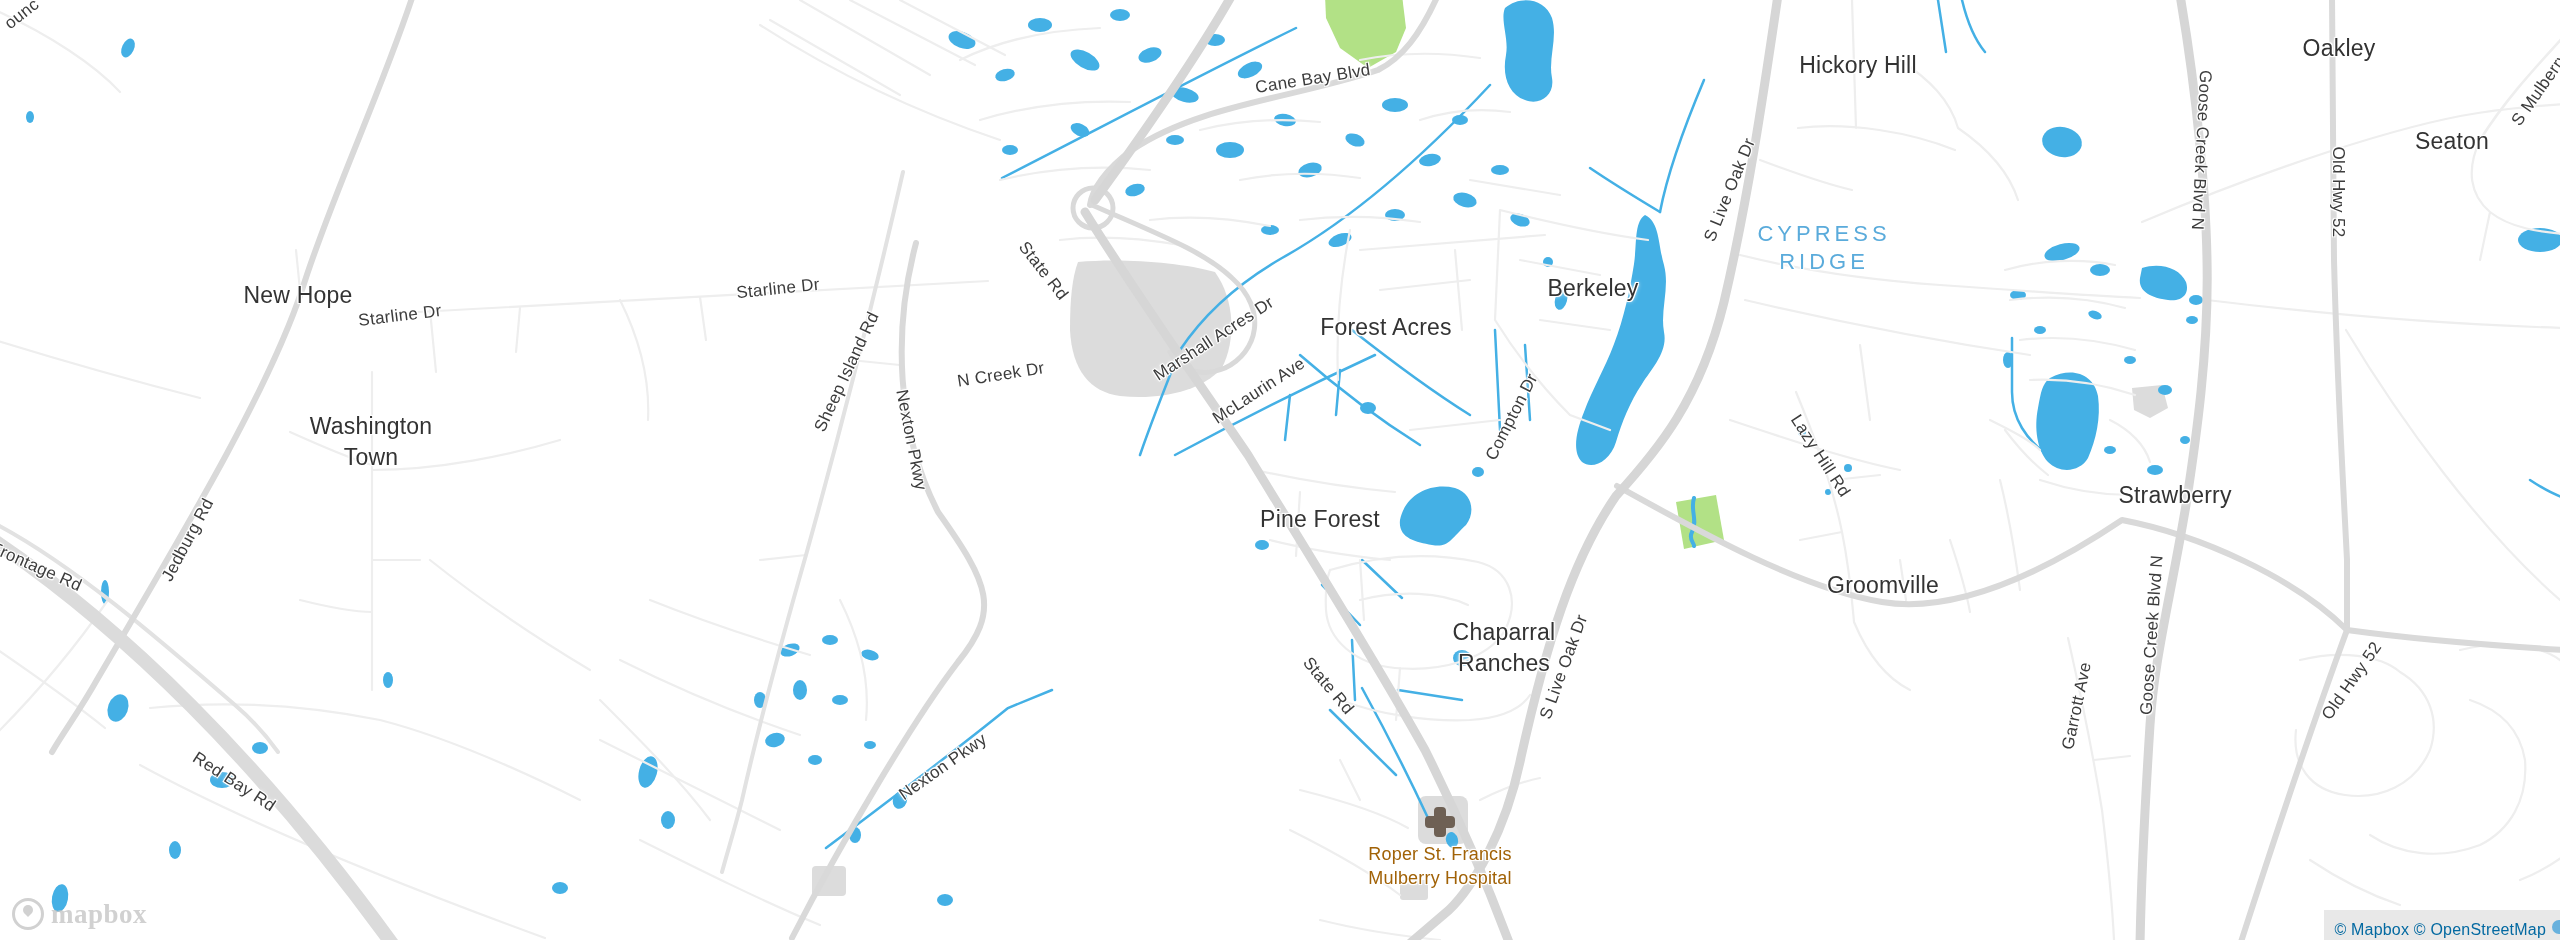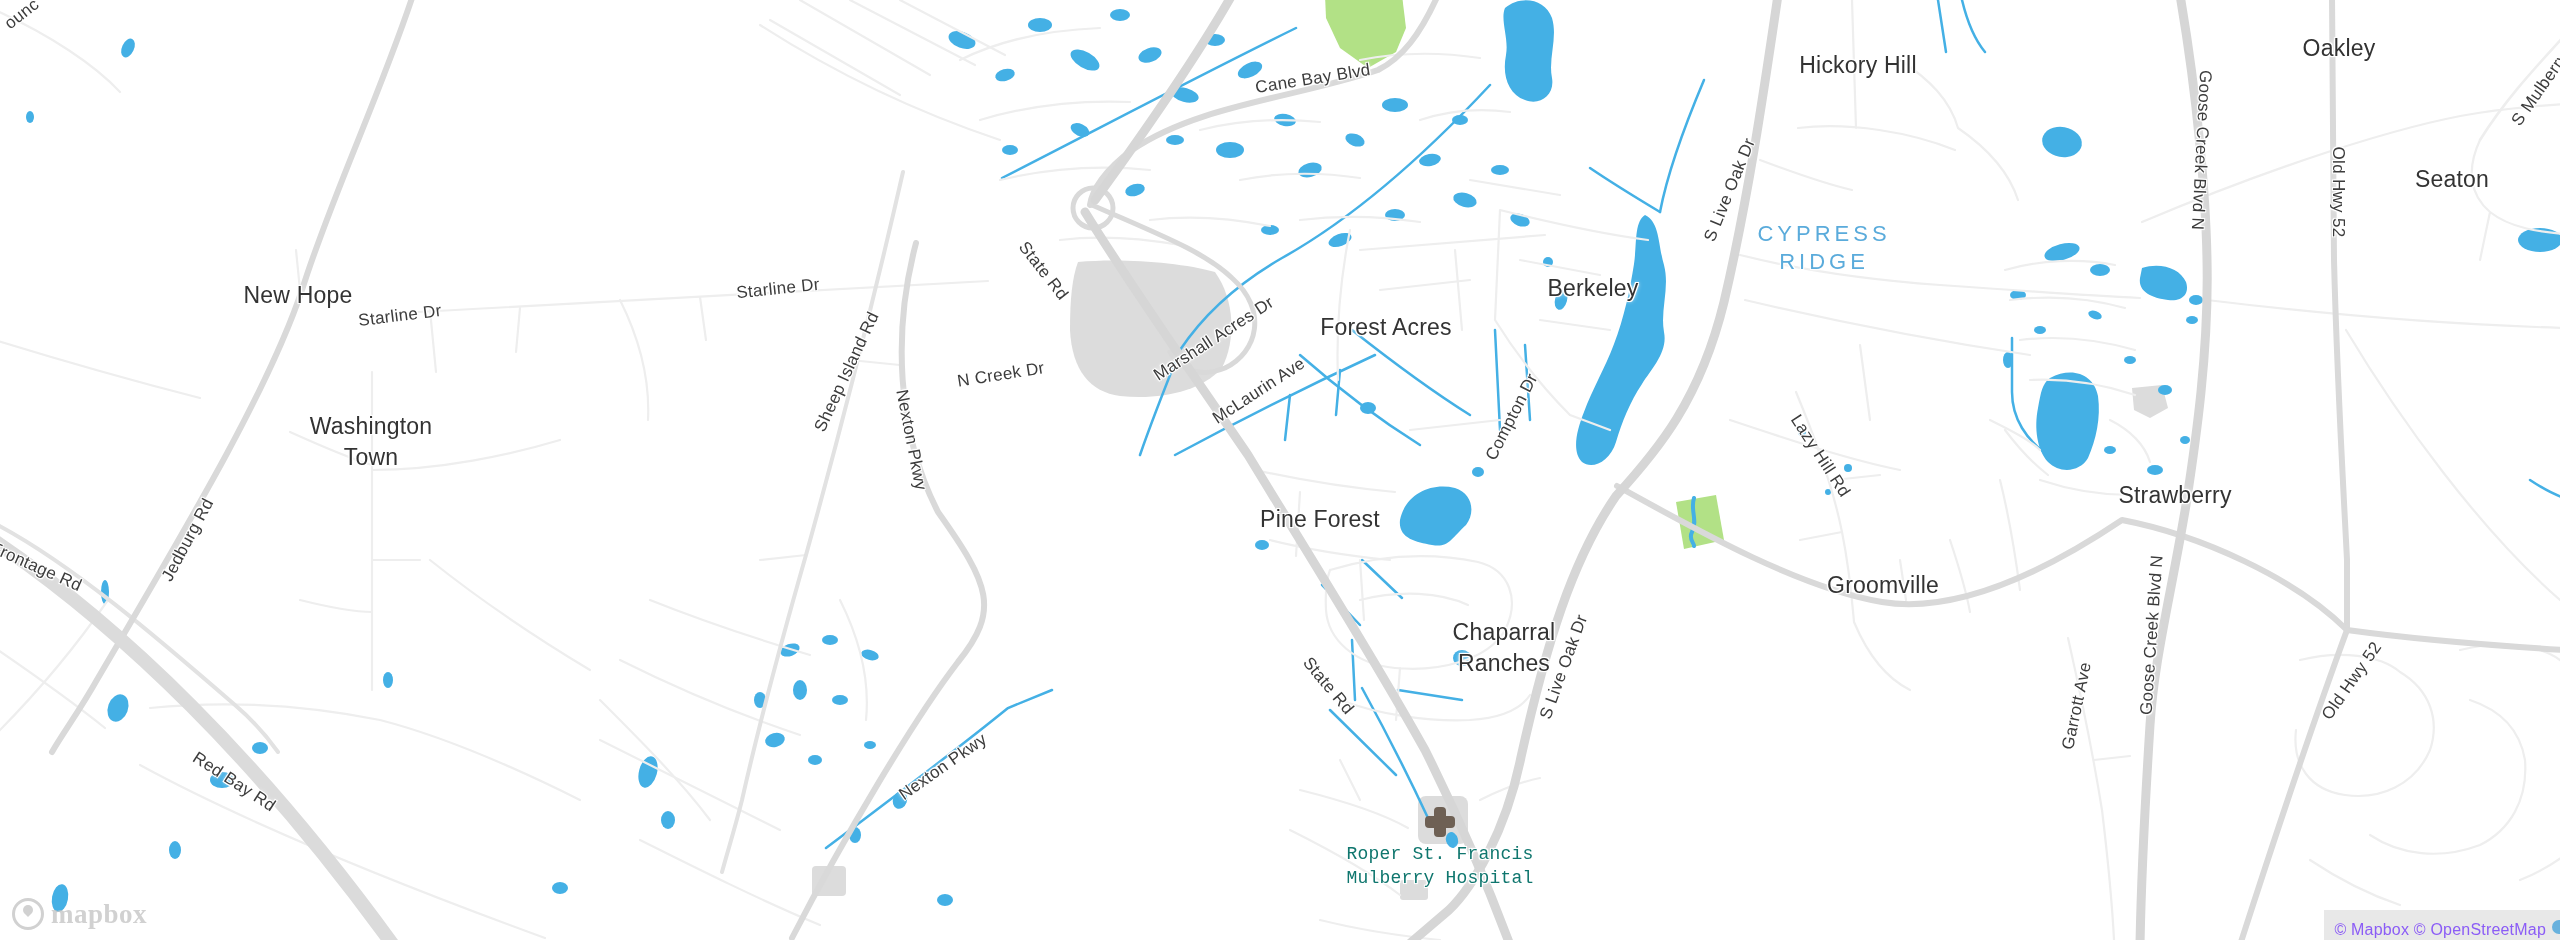--- a/index.html
+++ b/index.html
@@ -5,36 +5,36 @@
   html,body{margin:0;padding:0;background:#fff;}
   #map-root{position:relative;width:2560px;height:940px;overflow:hidden;background:#ffffff;
     font-family:"Liberation Sans", sans-serif;}
   #map-svg{position:absolute;left:0;top:0;}
   #labels{position:absolute;left:0;top:0;width:100%;height:100%;pointer-events:none;}
   .map-label{position:absolute;white-space:nowrap;text-align:center;
     text-shadow:-1px -1px 0 #fff,1px -1px 0 #fff,-1px 1px 0 #fff,1px 1px 0 #fff,0 0 3px #fff,0 0 5px #fff;}
   .town-label{font-size:23px;font-weight:500;color:#333;letter-spacing:.2px;line-height:31px;}
   .road-label{font-size:17px;font-weight:400;color:#3c3c3c;letter-spacing:.3px;}
   .area-label{font-size:22px;font-weight:500;color:#5aabdb;letter-spacing:4px;line-height:28px;}
-  .poi-label{font-size:18px;font-weight:500;color:#0f766e;letter-spacing:.2px;line-height:24px;font-family:Liberation Mono, monospace;}
+  .poi-label{font-size:18px;font-weight:500;color:#a16207;letter-spacing:.2px;line-height:24px;}
   
   .cross-icon{position:absolute;width:30px;height:30px;transform:translate(-50%,-50%);}
   .cross-icon:before,.cross-icon:after{content:"";position:absolute;background:#6e6054;border-radius:4px;}
   .cross-icon:before{left:9px;top:0;width:12px;height:30px;}
   .cross-icon:after{left:0;top:9px;width:30px;height:12px;}
   
   #logo{position:absolute;left:12px;bottom:10px;display:flex;align-items:center;opacity:.75;}
   #logo .logo-badge{width:26px;height:26px;border-radius:50%;border:3px solid #c2c2c2;position:relative;background:rgba(255,255,255,.4);}
   #logo .logo-badge:before{content:"";position:absolute;left:8px;top:4px;width:10px;height:10px;background:#c2c2c2;
     border-radius:50% 50% 50% 0;transform:rotate(-45deg);}
   #logo .logo-text{font-size:27px;font-weight:700;color:#c2c2c2;margin-left:7px;letter-spacing:.5px;font-family:Liberation Serif, serif;}
   
   #attribution{position:absolute;right:0;bottom:0;height:30px;display:flex;align-items:center;
     background:rgba(229,229,229,.88);padding:0 14px 0 10px;}
-  #attribution span{font-size:16px;color:#8b5cf6;letter-spacing:.2px;margin-top:10px;}
+  #attribution span{font-size:16px;color:#0369a1;letter-spacing:.2px;margin-top:10px;}
   #attr-link-frag{position:absolute;right:-4px;bottom:6px;width:12px;height:14px;background:#5aabdb;border-radius:7px 0 0 7px;opacity:.9;}
 </style>
 </head>
 <body>
 
 <div id="map-root">
 
   <svg id="map-svg" width="2560" height="940" viewBox="0 0 2560 940">
 
     <g fill="#b2e186">
@@ -226,21 +226,21 @@
       <div class="map-label town-label" style="left: 1593px; top: 288px; transform: translate(-50%, -50%) rotate(0deg);">Berkeley</div>
       <div class="map-label town-label" style="left: 1320px; top: 519px; transform: translate(-50%, -50%) rotate(0deg);">Pine Forest</div>
       <div class="map-label town-label" style="left: 1504px; top: 648px; transform: translate(-50%, -50%) rotate(0deg);">
         <div>Chaparral</div>
         <div>Ranches</div>
       </div>
       <div class="map-label town-label" style="left: 1858px; top: 65px; transform: translate(-50%, -50%) rotate(0deg);">Hickory Hill</div>
       <div class="map-label town-label" style="left: 2175px; top: 495px; transform: translate(-50%, -50%) rotate(0deg);">Strawberry</div>
       <div class="map-label town-label" style="left: 1883px; top: 585px; transform: translate(-50%, -50%) rotate(0deg);">Groomville</div>
       <div class="map-label town-label" style="left: 2339px; top: 48px; transform: translate(-50%, -50%) rotate(0deg);">Oakley</div>
-      <div class="map-label town-label" style="left: 2452px; top: 141px; transform: translate(-50%, -50%) rotate(0deg); margin-top: 38px;">Seaton</div>
+      <div class="map-label town-label" style="left: 2452px; top: 141px; transform: translate(-50%, -50%) rotate(0deg);">Seaton</div>
       <div class="map-label road-label" style="left: 22px; top: 14px; transform: translate(-50%, -50%) rotate(-38deg);">ounc</div>
       <div class="map-label road-label" style="left: 400px; top: 316px; transform: translate(-50%, -50%) rotate(-7deg);">Starline Dr</div>
       <div class="map-label road-label" style="left: 778px; top: 289px; transform: translate(-50%, -50%) rotate(-6deg);">Starline Dr</div>
       <div class="map-label road-label" style="left: 847px; top: 372px; transform: translate(-50%, -50%) rotate(-65deg);">Sheep Island Rd</div>
       <div class="map-label road-label" style="left: 911px; top: 440px; transform: translate(-50%, -50%) rotate(79deg);">Nexton Pkwy</div>
       <div class="map-label road-label" style="left: 943px; top: 767px; transform: translate(-50%, -50%) rotate(-35deg);">Nexton Pkwy</div>
       <div class="map-label road-label" style="left: 1001px; top: 375px; transform: translate(-50%, -50%) rotate(-9deg);">N Creek Dr</div>
       <div class="map-label road-label" style="left: 1043px; top: 271px; transform: translate(-50%, -50%) rotate(52deg);">State Rd</div>
       <div class="map-label road-label" style="left: 1328px; top: 686px; transform: translate(-50%, -50%) rotate(50deg);">State Rd</div>
       <div class="map-label road-label" style="left: 1214px; top: 339px; transform: translate(-50%, -50%) rotate(-33deg);">Marshall Acres Dr</div>

